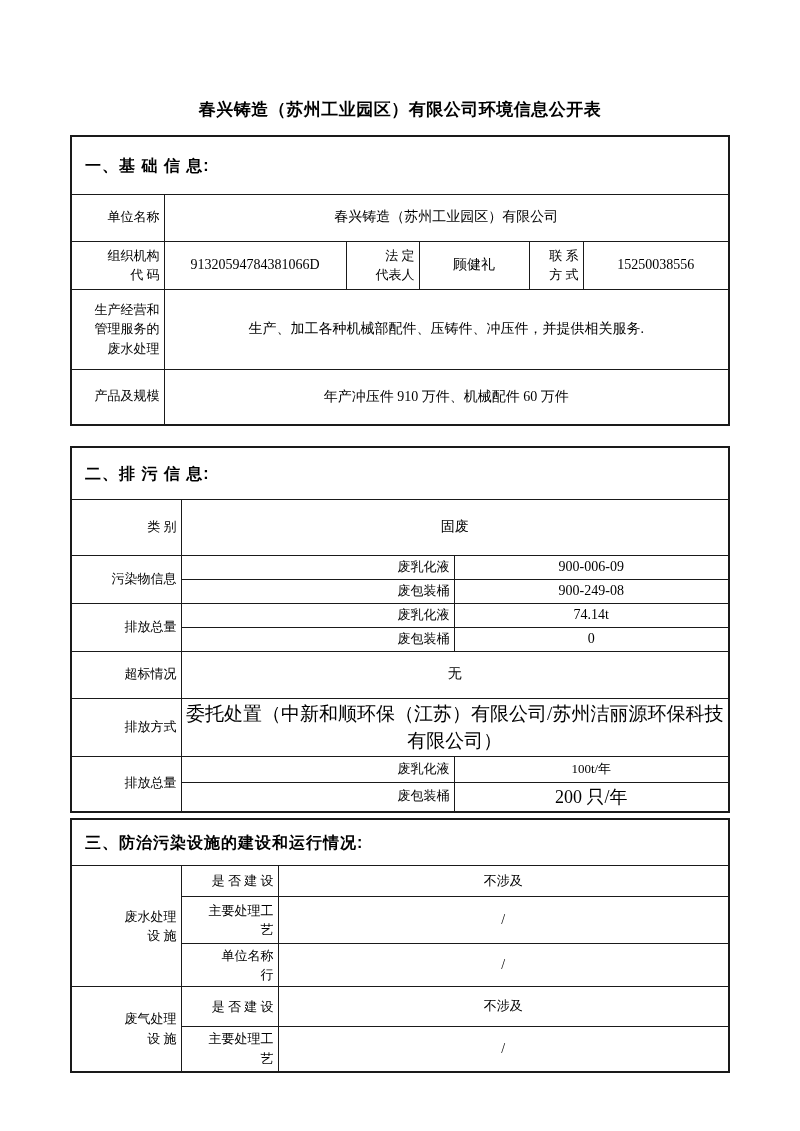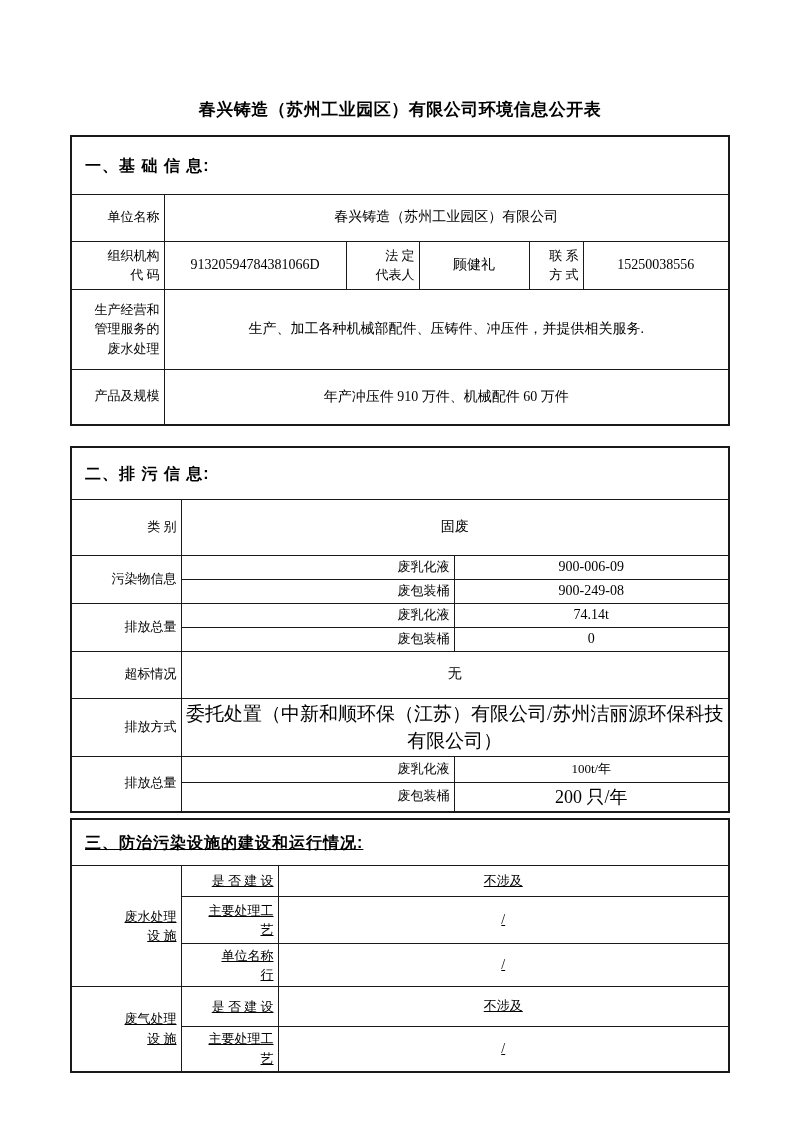--- a/index.html
+++ b/index.html
@@ -20,21 +20,21 @@
   }
   table {
     border-collapse: collapse;
     table-layout: fixed;
     margin-left: 70px;
     width: 658px;
     border: 2px solid #1a1a1a;
   }
   table.tA { margin-top: 14px; }
   table.tB { margin-top: 20px; }
-  table.tC { margin-top: 5px; text-decoration: underline; }
+  table.tC { margin-top: 5px; }
   td {
     border: 1px solid #1a1a1a;
     padding: 1px 4px;
     text-align: center;
     vertical-align: middle;
     font-size: 14px;
     line-height: 1.45;
   }
   td.sec {
     text-align: left;

